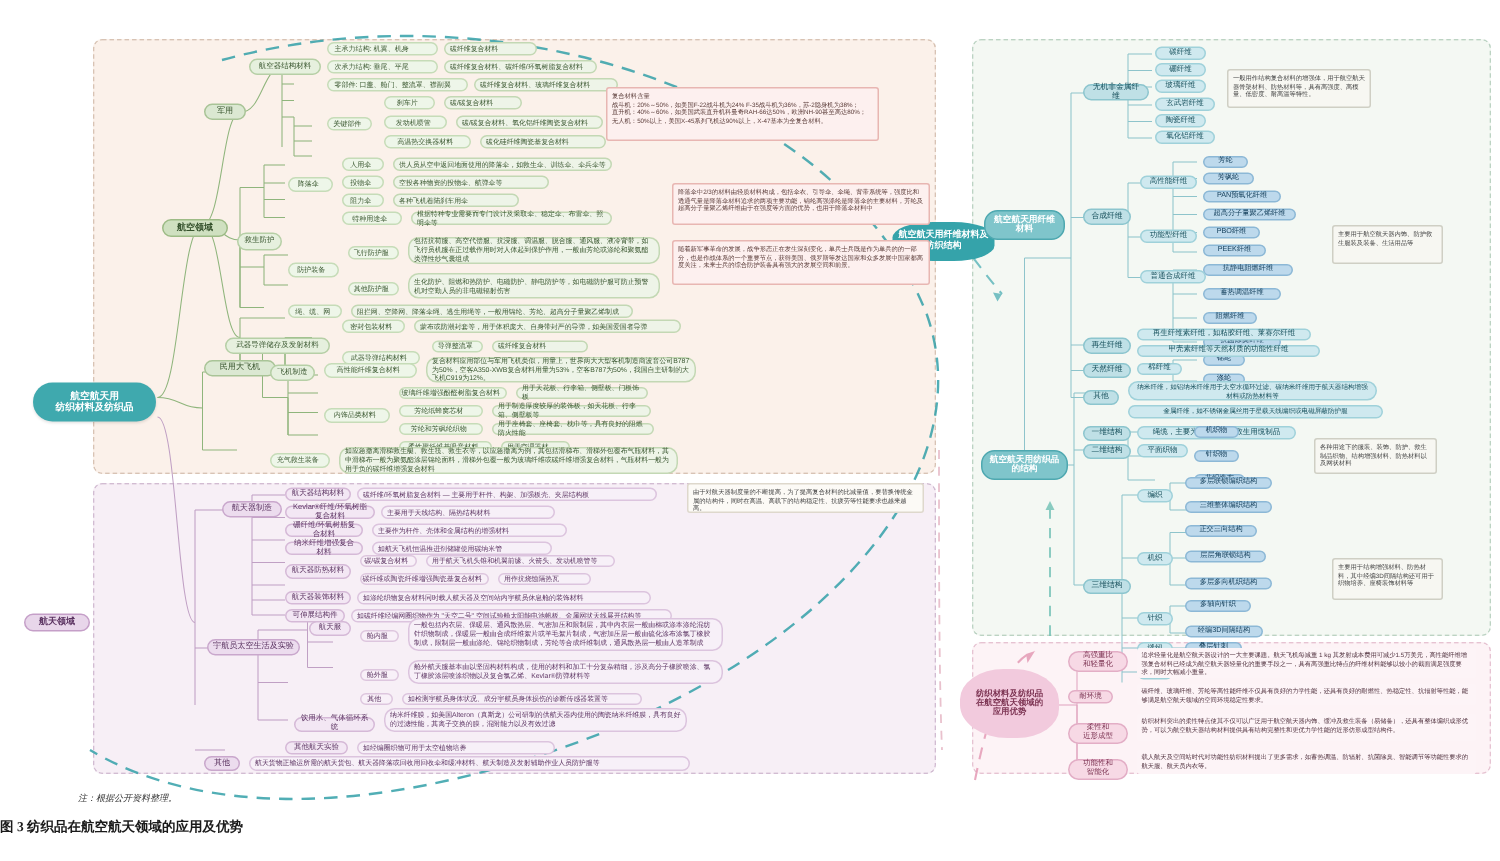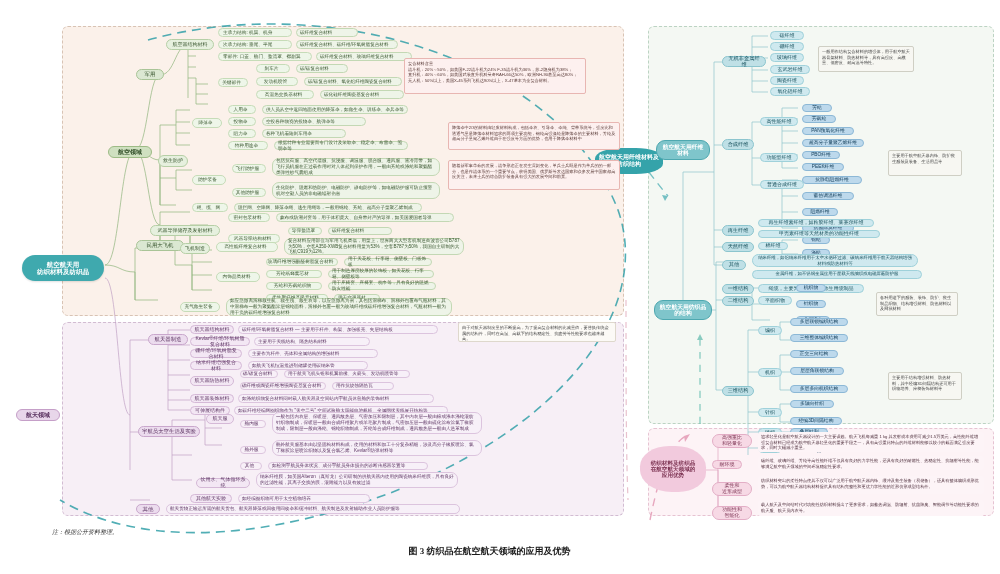--- a/index.html
+++ b/index.html
@@ -48,21 +48,21 @@
   .note-red{background:#fdf0ef;border:1px solid #e8b6b2;color:#5a3b38;}
   .note-gray{background:#f7f7f2;border:1px solid #cfcfc4;color:#444;}
   .note-plain{background:#fcfaf6;border:1px solid #ded8cc;color:#444;}
   .note-pink{background:#fdf4f7;border:none;color:#51323f;}
 
   .leaf-wrap{position:absolute;box-sizing:border-box;font-size:4.6px;line-height:1.3;
         text-align:left;padding:1px 3px;border-radius:7px;background:#eef4e8;
         border:1px solid #c3d8b4;color:#3a5730;display:flex;align-items:center;}
   .leaf-purple{background:#f7f0f8;border:1px solid #dcc4de;color:#5e3664;}
 
-  .caption{position:absolute;left:0;width:979px;text-align:center;}
+  .caption{position:absolute;left:0;width:979px;text-align:left;}
   #fig-caption{top:545px;font-size:9px;font-weight:bold;color:#1b1b1b;
                font-family:"Liberation Serif",serif;}
   #fig-note{left:52px;top:528px;width:300px;text-align:left;font-size:6px;
             color:#333;font-family:"Liberation Serif",serif;font-style:italic;}
 </style>
 </head>
 <body>
 
 <div class="canvas">
 

